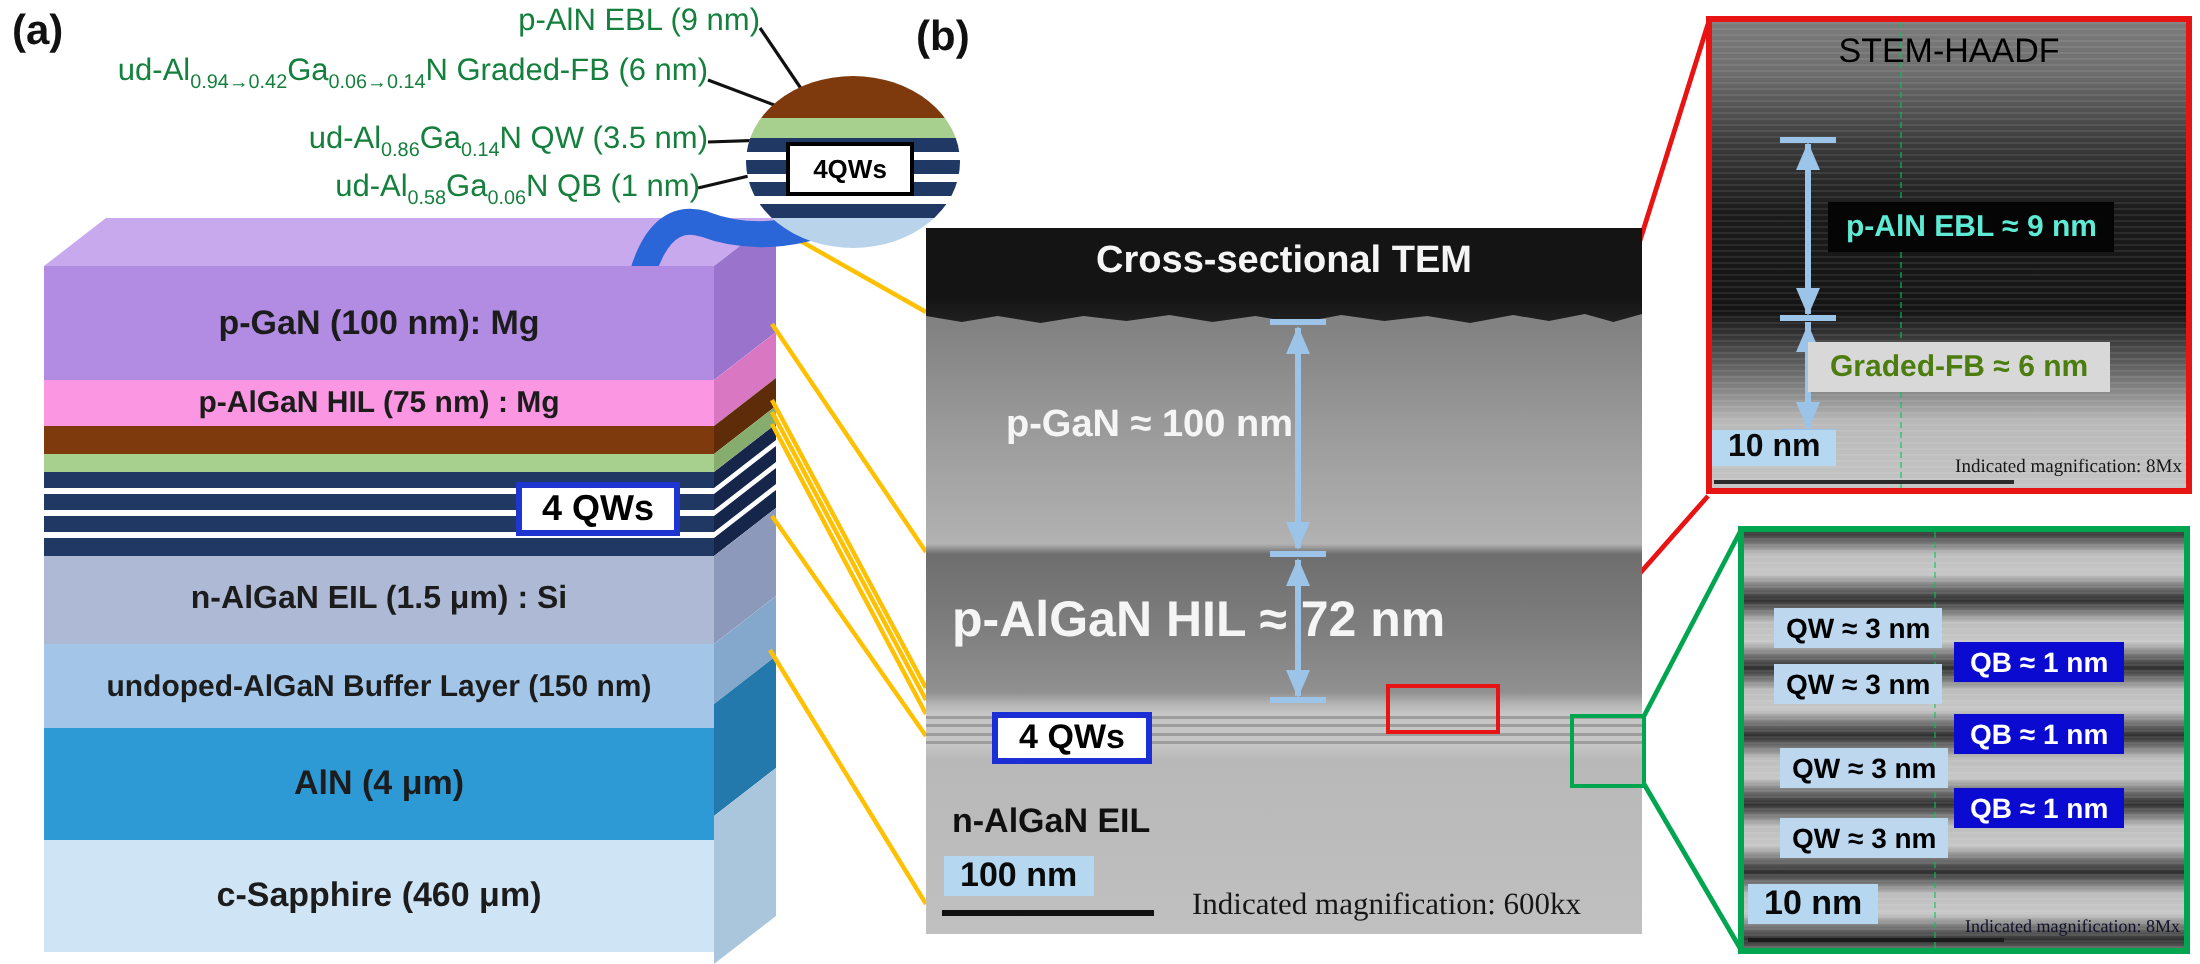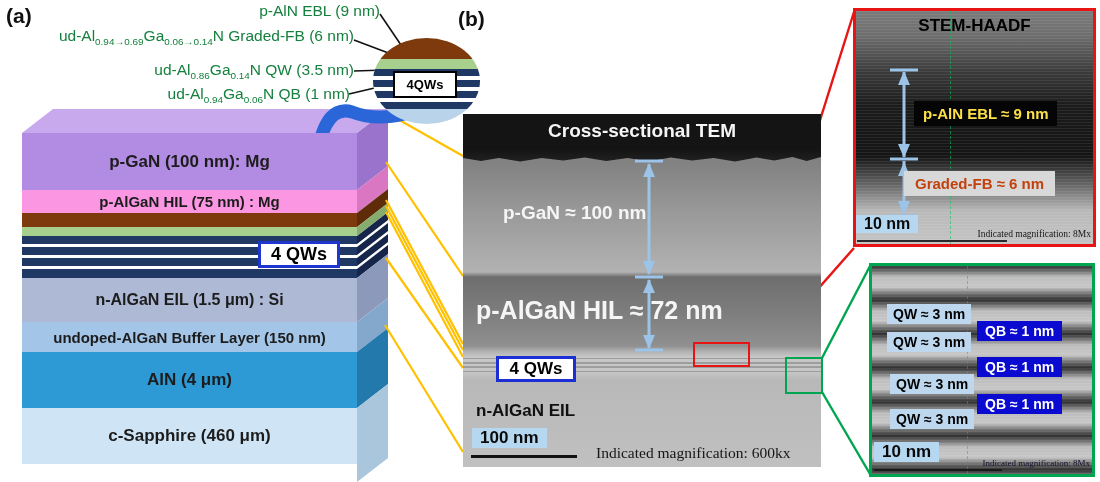--- a/index.html
+++ b/index.html
@@ -98,23 +98,23 @@
 
     <g>
       <line class="green-line" x1="822" y1="358" x2="870" y2="266"></line>
       <line class="green-line" x1="822" y1="392" x2="870" y2="474"></line>
     </g>
   </svg>
 
   <div class="abs panel-tag" style="left:6px;top:4px;">(a)</div>
 
   <div class="abs callout" style="right:720px;top:2px;">p-AlN EBL (9 nm)</div>
-  <div class="abs callout" style="right:746px;top:27px;">ud-Al<sub>0.94→0.69</sub>Ga<sub>0.06→0.14</sub>N Graded-FB (6 nm)</div>
+  <div class="abs callout" style="right:746px;top:27px;">ud-Al<sub>0.94→0.42</sub>Ga<sub>0.06→0.14</sub>N Graded-FB (6 nm)</div>
   <div class="abs callout" style="right:746px;top:61px;">ud-Al<sub>0.86</sub>Ga<sub>0.14</sub>N QW (3.5 nm)</div>
-  <div class="abs callout" style="right:750px;top:85px;">ud-Al<sub>0.94</sub>Ga<sub>0.06</sub>N QB (1 nm)</div>
+  <div class="abs callout" style="right:750px;top:85px;">ud-Al<sub>0.58</sub>Ga<sub>0.06</sub>N QB (1 nm)</div>
 
   <div class="abs" style="left:373px;top:38px;width:107px;height:86px;border-radius:50%;overflow:hidden;z-index:6;">
     <div class="abs" style="left: 0px; top: 0px; width: 100%; height: 21px; background-color: rgb(126, 58, 13);"></div>
     <div class="abs" style="left: 0px; top: 21px; width: 100%; height: 10px; background-color: rgb(167, 207, 142);"></div>
     <div class="abs" style="left:0;top:31px;width:100%;height:40px;background:#fff;">
       <div class="abs" style="left: 0px; top: 0px; width: 100%; height: 7px; background-color: rgb(31, 56, 100);"></div>
       <div class="abs" style="left: 0px; top: 11px; width: 100%; height: 7px; background-color: rgb(31, 56, 100);"></div>
       <div class="abs" style="left: 0px; top: 22px; width: 100%; height: 7px; background-color: rgb(31, 56, 100);"></div>
       <div class="abs" style="left: 0px; top: 33px; width: 100%; height: 7px; background-color: rgb(31, 56, 100);"></div>
     </div>
@@ -133,21 +133,21 @@
     <div class="layer-front" style="height: 9px; background-color: rgb(167, 207, 142);"></div>
     <div style="position:relative;height:42px;background:#fff;">
       <div class="abs" style="left: 0px; top: 0px; width: 100%; height: 8px; background-color: rgb(31, 56, 100);"></div>
       <div class="abs" style="left: 0px; top: 11px; width: 100%; height: 8px; background-color: rgb(31, 56, 100);"></div>
       <div class="abs" style="left: 0px; top: 22px; width: 100%; height: 8px; background-color: rgb(31, 56, 100);"></div>
       <div class="abs" style="left: 0px; top: 33px; width: 100%; height: 9px; background-color: rgb(31, 56, 100);"></div>
     </div>
     <div class="layer-front" style="height: 44px; font-size: 16px; background-color: rgb(174, 185, 214);">
         <span>n-AlGaN EIL (1.5 μm) : Si</span>
       </div>
-    <div class="layer-front" style="height: 30px; font-size: 15px; background-color: rgb(163, 198, 232);">
+    <div class="layer-front" style="height: 42px; font-size: 15px; background-color: rgb(163, 198, 232);">
         <span>undoped-AlGaN Buffer Layer (150 nm)</span>
       </div>
     <div class="layer-front" style="height: 56px; font-size: 17px; background-color: rgb(45, 154, 214);">
         <span>AlN (4 μm)</span>
       </div>
     <div class="layer-front" style="height: 56px; font-size: 17px; background-color: rgb(207, 229, 245);">
         <span>c-Sapphire (460 μm)</span>
       </div>
   </div>
   <div class="abs box-label" style="left:258px;top:241px;width:82px;height:27px;border:3px solid #1F35CF;font-size:18px;z-index:3;">4 QWs</div>
@@ -180,36 +180,36 @@
     <div class="abs mag-text" style="left:133px;top:330px;font-size:15.5px;">Indicated magnification: 600kx</div>
   </div>
 
   <div class="abs" style="left:693px;top:342px;width:57px;height:25px;border:2.4px solid var(--inset-red);box-sizing:border-box;z-index:4;"></div>
   <div class="abs" style="left:785px;top:357px;width:38px;height:37px;border:2.4px solid var(--inset-green);box-sizing:border-box;z-index:4;"></div>
 
   <div class="abs inset inset-red" style="left:853px;top:8px;width:243px;height:239px;z-index:3;">
     <div style="position:relative;width:100%;height:100%;overflow:hidden;">
       <div class="abs striation"></div>
       <div class="abs dashed-green" style="left:94px;top:0;height:100%;"></div>
-      <div class="abs" style="left:0;top:5px;width:100%;text-align:center;font-weight:bold;font-size:17px;color:#000;">STEM-HAADF</div>
+      <div class="abs" style="left:0;top:5px;width:100%;text-align:center;font-weight:normal;font-size:17px;color:#000;">STEM-HAADF</div>
       <svg class="overlay" width="237" height="233">
         <g class="measure">
           <line x1="34" y1="59" x2="62" y2="59"></line>
           <line x1="48" y1="61" x2="48" y2="146"></line>
           <line x1="34" y1="148" x2="62" y2="148"></line>
           <line x1="48" y1="150" x2="48" y2="203"></line>
           <line x1="34" y1="205" x2="62" y2="205"></line>
         </g>
         <polygon class="measure-head" points="48,60 42,74 54,74"></polygon>
         <polygon class="measure-head" points="48,147 42,133 54,133"></polygon>
         <polygon class="measure-head" points="48,151 42,165 54,165"></polygon>
         <polygon class="measure-head" points="48,204 42,190 54,190"></polygon>
       </svg>
-      <div class="abs" style="left:58px;top:90px;background:#050505;color:#fde047;font-weight:bold;font-size:15px;padding:4px 9px;white-space:nowrap;">p-AlN EBL ≈ 9 nm</div>
-      <div class="abs" style="left:48px;top:160px;background:#D8D8D8;color:#c2410c;font-weight:bold;font-size:15px;padding:4px 11px;white-space:nowrap;">Graded-FB ≈ 6 nm</div>
+      <div class="abs" style="left:58px;top:90px;background:#050505;color:#5eead4;font-weight:bold;font-size:15px;padding:4px 9px;white-space:nowrap;">p-AlN EBL ≈ 9 nm</div>
+      <div class="abs" style="left:48px;top:160px;background:#D8D8D8;color:#4d7c0f;font-weight:bold;font-size:15px;padding:4px 11px;white-space:nowrap;">Graded-FB ≈ 6 nm</div>
       <div class="abs scalebar-chip" style="left:0;top:204px;font-size:16px;">10 nm</div>
       <div class="abs" style="left:1px;top:229px;width:150px;height:2px;background:#2a2a2a;"></div>
       <div class="abs mag-text" style="right:2px;top:218px;font-size:9.5px;">Indicated magnification: 8Mx</div>
     </div>
   </div>
 
   <div class="abs inset inset-green" style="left:869px;top:263px;width:226px;height:214px;z-index:3;">
     <div style="position:relative;width:100%;height:100%;overflow:hidden;">
       <div class="abs striation"></div>
       <div class="abs dashed-green" style="left:95px;top:0;height:100%;"></div>

